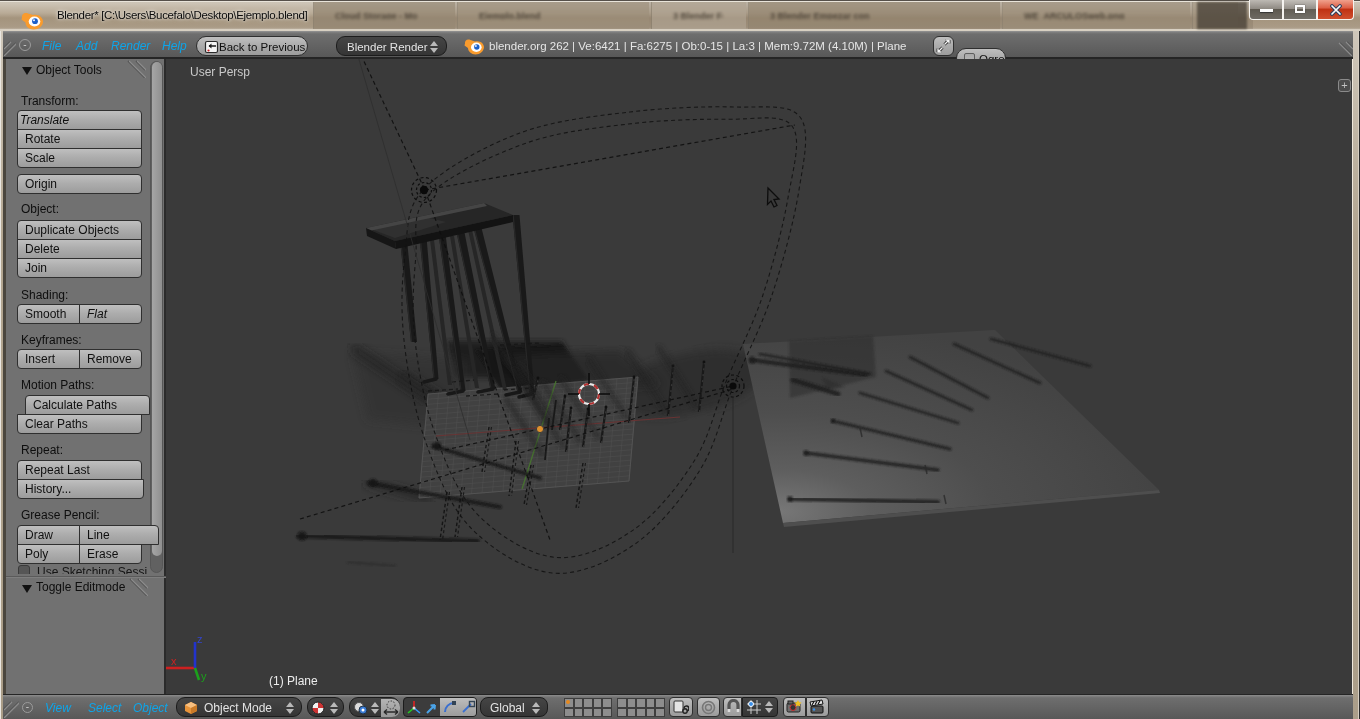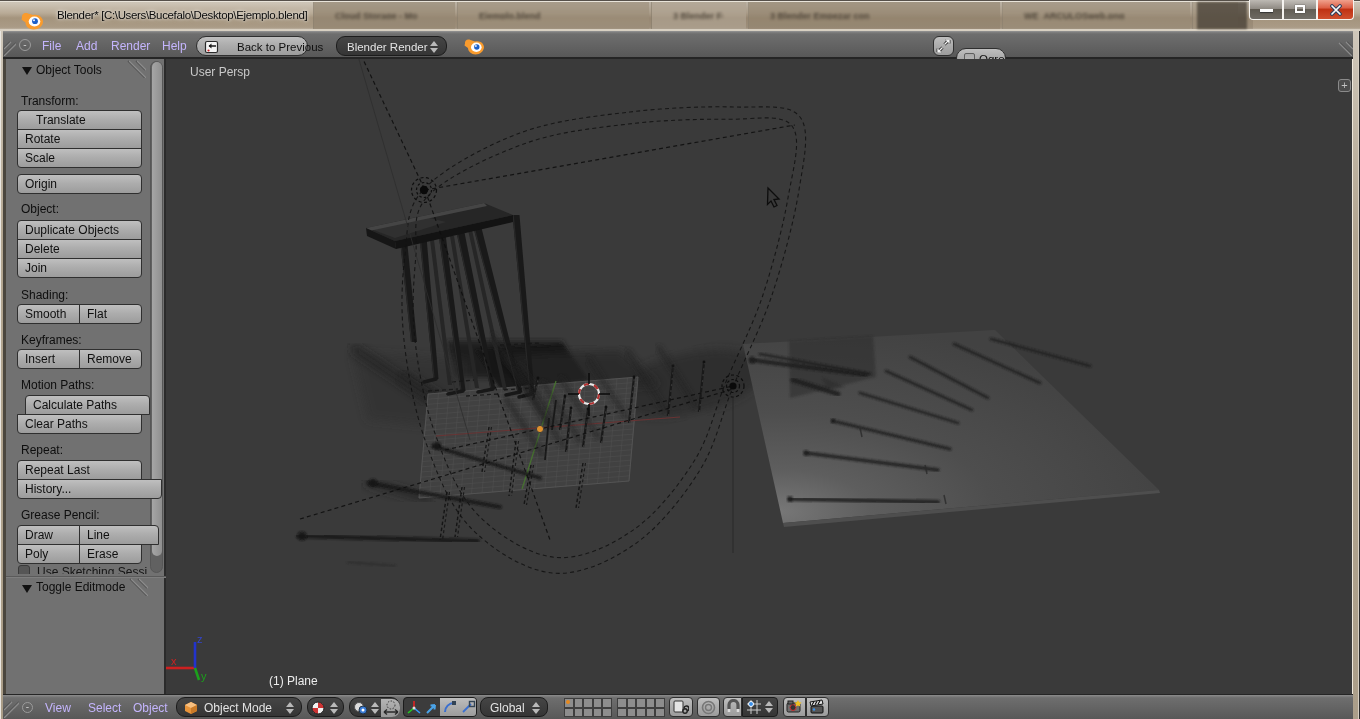--- a/index.html
+++ b/index.html
@@ -1,21 +1,21 @@
 <!DOCTYPE html>
 <html><head><meta charset="utf-8"><style>
 *{margin:0;padding:0;box-sizing:border-box;font-family:"Liberation Sans",sans-serif;}
 body{width:1360px;height:719px;overflow:hidden;background:#3a3a3a;}
 #root{position:absolute;top:0;left:0;width:1360px;height:719px;overflow:hidden;}
 .abs{position:absolute;}
 .hdr{background:linear-gradient(180deg,#818181 0,#6e6e6e 8%,#636363 55%,#585858 100%);}
 .btn{background:linear-gradient(180deg,#bfbfbf 0,#adadad 45%,#9c9c9c 100%);border:1px solid #2f2f2f;color:#101010;font-size:12px;}
 .ddk{background:linear-gradient(180deg,#454545 0,#353535 100%);border:1px solid #1c1c1c;color:#e3e3e3;font-size:12px;border-radius:9px;}
 .lbl{font-size:12px;color:#0e0e0e;}
-.mnu{font-size:12px;color:#c4b5fd;}
+.mnu{font-size:12px;color:#0ea5e9;font-style:italic;}
 .grip line{stroke:#8b8b8b;stroke-width:1.3;}
 .grip line.d{stroke:#4a4a4a;}
 </style></head><body>
 <div id="root">
 
 <div class="abs" style="left:0;top:0;width:1360px;height:31px;background:linear-gradient(180deg,#c8c0b4 0,#cdc4b6 10%,#b9ab97 42%,#a4947d 58%,#aa9b86 88%,#cdc5b8 100%);">
 <div class="abs" style="left:0;top:0;width:1360px;height:1px;background:#56504a;"></div>
 <div class="abs" style="left:0;top:1px;width:1360px;height:1px;background:#e9e4da;"></div>
 <div class="abs" style="left:0;top:29px;width:1360px;height:2px;background:#d8d0c2;"></div>
 </div>
@@ -72,35 +72,36 @@
 <div class="abs mnu" style="left:76px;top:39px;">Add</div>
 <div class="abs mnu" style="left:111px;top:39px;">Render</div>
 <div class="abs mnu" style="left:162px;top:39px;">Help</div>
 <div class="abs btn" style="left:196px;top:36px;width:112px;height:20px;border-radius:10px;">
 <svg class="abs" style="left:7px;top:3px;" width="15" height="14" viewBox="0 0 15 14">
         <rect x="1.5" y="1.5" width="12" height="11" rx="1.5" fill="#f4f4f4" stroke="#2a2a2a" stroke-width="1.2"></rect>
         <path d="M12,6 L5,6" stroke="#1a1a1a" stroke-width="1.5" fill="none"></path>
         <path d="M7.5,3.5 L4.5,6 L7.5,8.5 Z" fill="#1a1a1a"></path>
         <circle cx="4.5" cy="10.5" r="1.1" fill="#cc2222"></circle>
       </svg>
-<span style="position:absolute;left:40px;top:4px;font-size:11.5px;white-space:nowrap;">Back to Previous</span>
+<span style="position:absolute;left:22px;top:4px;font-size:11.5px;white-space:nowrap;">Back to Previous</span>
     </div>
 <div class="abs ddk" style="left:336px;top:36px;width:111px;height:20px;">
       <span style="position:absolute;left:10px;top:4px;font-size:11.5px;white-space:nowrap;">Blender Render</span>
 <svg class="abs" style="left:92px;top:4px;" width="10" height="12">
         <path d="M5,0 L9,5 L1,5 Z" fill="#b9b9b9"></path>
         <path d="M5,12 L9,7 L1,7 Z" fill="#b9b9b9"></path>
       </svg>
     </div>
 <svg class="abs" style="left:464px;top:36px;" width="21" height="20" viewBox="0 0 21 20">
 <path d="M1,7.5 C0.5,5 3,2.5 6.5,4 L11,5.5 C16,4 20,7.5 20,11 C20,15 16,18.5 11.5,18.5 C7.5,18.5 4,15.5 4,12 L0.5,9.5 Z" fill="#f99b2d"></path>
 <ellipse cx="12.3" cy="11.2" rx="5.3" ry="4.7" fill="#fdfdfd"></ellipse>
 <circle cx="12.8" cy="11" r="2.7" fill="#1d5fc8"></circle>
 <circle cx="11.9" cy="10" r="0.9" fill="#eef4fd"></circle>
 </svg>
+<div class="abs" style="left:489px;top:40px;font-size:11.5px;color:#e6e6e6;">blender.org 262 | Ve:6421 | Fa:6275 | Ob:0-15 | La:3 | Mem:9.72M (4.10M) | Plane</div>
 <div class="abs btn" style="left:933px;top:36px;width:21px;height:20px;border-radius:6px;"></div>
 <svg class="abs" style="left:936px;top:39px;" width="15" height="14" viewBox="0 0 15 14">
       <path d="M8.5,5.5 L13,1 M13,1 L9.5,1 M13,1 L13,4.5" stroke="#1a1a1a" stroke-width="2.8" fill="none"></path>
       <path d="M8.5,5.5 L13,1 M13,1 L9.5,1 M13,1 L13,4.5" stroke="#f5f5f5" stroke-width="1.4" fill="none"></path>
       <path d="M6.5,8.5 L2,13 M2,13 L5.5,13 M2,13 L2,9.5" stroke="#1a1a1a" stroke-width="2.8" fill="none"></path>
       <path d="M6.5,8.5 L2,13 M2,13 L5.5,13 M2,13 L2,9.5" stroke="#f5f5f5" stroke-width="1.4" fill="none"></path>
     </svg>
 <div class="abs btn" style="left:956px;top:48px;width:50px;height:20px;border-radius:10px;">
 <div class="abs" style="left:7px;top:4px;width:11px;height:11px;border-radius:2px;border:1px solid #5e5e5e;background:linear-gradient(180deg,#a8a8a8,#bdbdbd);"></div>
 <span style="position:absolute;left:22px;top:4px;font-size:11.5px;">Ogre</span>
@@ -116,21 +117,21 @@
     <svg class="abs grip" style="left:124px;top:60px;" width="22" height="18">
       <line class="d" x1="4" y1="1" x2="21" y2="18"></line>
       <line x1="5" y1="1" x2="22" y2="18"></line>
       <line class="d" x1="12" y1="1" x2="21" y2="10"></line>
       <line x1="13" y1="1" x2="22" y2="10"></line>
     </svg>
     <div class="abs" style="left:150px;top:61px;width:13px;height:512px;background:#616161;border-radius:7px;border:1px solid #565656;"></div>
     <div class="abs" style="left:152px;top:62px;width:10px;height:494px;background:linear-gradient(90deg,#a6a6a6,#8f8f8f);border-radius:6px;"></div>
     <div class="abs lbl" style="left:21px;top:94px;">Transform:</div>
     <div class="abs btn" style="left:17px;top:110px;width:125px;height:20px;border-radius:4px 4px 0 0;">
-      <span style="position:absolute;left:18px;top:2px;white-space:nowrap;">Translate</span>
+      <span style="position:absolute;left:2px;top:2px;white-space:nowrap;font-style:italic;">Translate</span>
     </div>
 <div class="abs btn" style="left:17px;top:129px;width:125px;height:20px;border-radius:0;">
       <span style="position:absolute;left:7px;top:2px;white-space:nowrap;">Rotate</span>
     </div>
 <div class="abs btn" style="left:17px;top:148px;width:125px;height:20px;border-radius:0 0 4px 4px;">
       <span style="position:absolute;left:7px;top:2px;white-space:nowrap;">Scale</span>
     </div>
 <div class="abs btn" style="left:17px;top:174px;width:125px;height:20px;border-radius:4px;">
       <span style="position:absolute;left:7px;top:2px;white-space:nowrap;">Origin</span>
     </div>
@@ -141,42 +142,42 @@
 <div class="abs btn" style="left:17px;top:239px;width:125px;height:20px;border-radius:0;">
       <span style="position:absolute;left:7px;top:2px;white-space:nowrap;">Delete</span>
     </div>
 <div class="abs btn" style="left:17px;top:258px;width:125px;height:20px;border-radius:0 0 4px 4px;">
       <span style="position:absolute;left:7px;top:2px;white-space:nowrap;">Join</span>
     </div>
 <div class="abs lbl" style="left:21px;top:288px;">Shading:</div>
     <div class="abs btn" style="left:17px;top:304px;width:63px;height:20px;border-radius:4px 0 0 4px;">
       <span style="position:absolute;left:7px;top:2px;white-space:nowrap;">Smooth</span>
     </div>
-<div class="abs btn" style="left:79px;top:304px;width:63px;height:20px;border-radius:0 4px 4px 0;">
+<div class="abs btn" style="left:79px;top:304px;width:63px;height:20px;border-radius:0 4px 4px 0;font-style:italic;">
       <span style="position:absolute;left:7px;top:2px;white-space:nowrap;">Flat</span>
     </div>
 <div class="abs lbl" style="left:21px;top:333px;">Keyframes:</div>
     <div class="abs btn" style="left:17px;top:349px;width:63px;height:20px;border-radius:4px 0 0 4px;">
       <span style="position:absolute;left:7px;top:2px;white-space:nowrap;">Insert</span>
     </div>
 <div class="abs btn" style="left:79px;top:349px;width:63px;height:20px;border-radius:0 4px 4px 0;">
       <span style="position:absolute;left:7px;top:2px;white-space:nowrap;">Remove</span>
     </div>
 <div class="abs lbl" style="left:21px;top:378px;">Motion Paths:</div>
     <div class="abs btn" style="left:17px;top:395px;width:125px;height:20px;border-radius:4px 4px 0 0;margin-left:8px;">
       <span style="position:absolute;left:7px;top:2px;white-space:nowrap;">Calculate Paths</span>
     </div>
 <div class="abs btn" style="left:17px;top:414px;width:125px;height:20px;border-radius:0 0 4px 4px;">
       <span style="position:absolute;left:7px;top:2px;white-space:nowrap;">Clear Paths</span>
     </div>
 <div class="abs lbl" style="left:21px;top:443px;">Repeat:</div>
     <div class="abs btn" style="left:17px;top:460px;width:125px;height:20px;border-radius:4px 4px 0 0;">
       <span style="position:absolute;left:7px;top:2px;white-space:nowrap;">Repeat Last</span>
     </div>
-<div class="abs btn" style="left:17px;top:479px;width:145px;height:20px;border-radius:0 0 4px 4px;">
+<div class="abs btn" style="left:17px;top:479px;width:127px;height:20px;border-radius:0 0 4px 4px;">
       <span style="position:absolute;left:7px;top:2px;white-space:nowrap;">History...</span>
     </div>
 <div class="abs lbl" style="left:21px;top:508px;">Grease Pencil:</div>
     <div class="abs btn" style="left:17px;top:525px;width:63px;height:20px;border-radius:4px 0 0 0;">
       <span style="position:absolute;left:7px;top:2px;white-space:nowrap;text-align:right;">Draw</span>
     </div>
 <div class="abs btn" style="left:79px;top:525px;width:80px;height:20px;border-radius:0 4px 0 0;">
       <span style="position:absolute;left:7px;top:2px;white-space:nowrap;">Line</span>
     </div>
 <div class="abs btn" style="left:17px;top:544px;width:63px;height:20px;border-radius:0 0 0 4px;">

